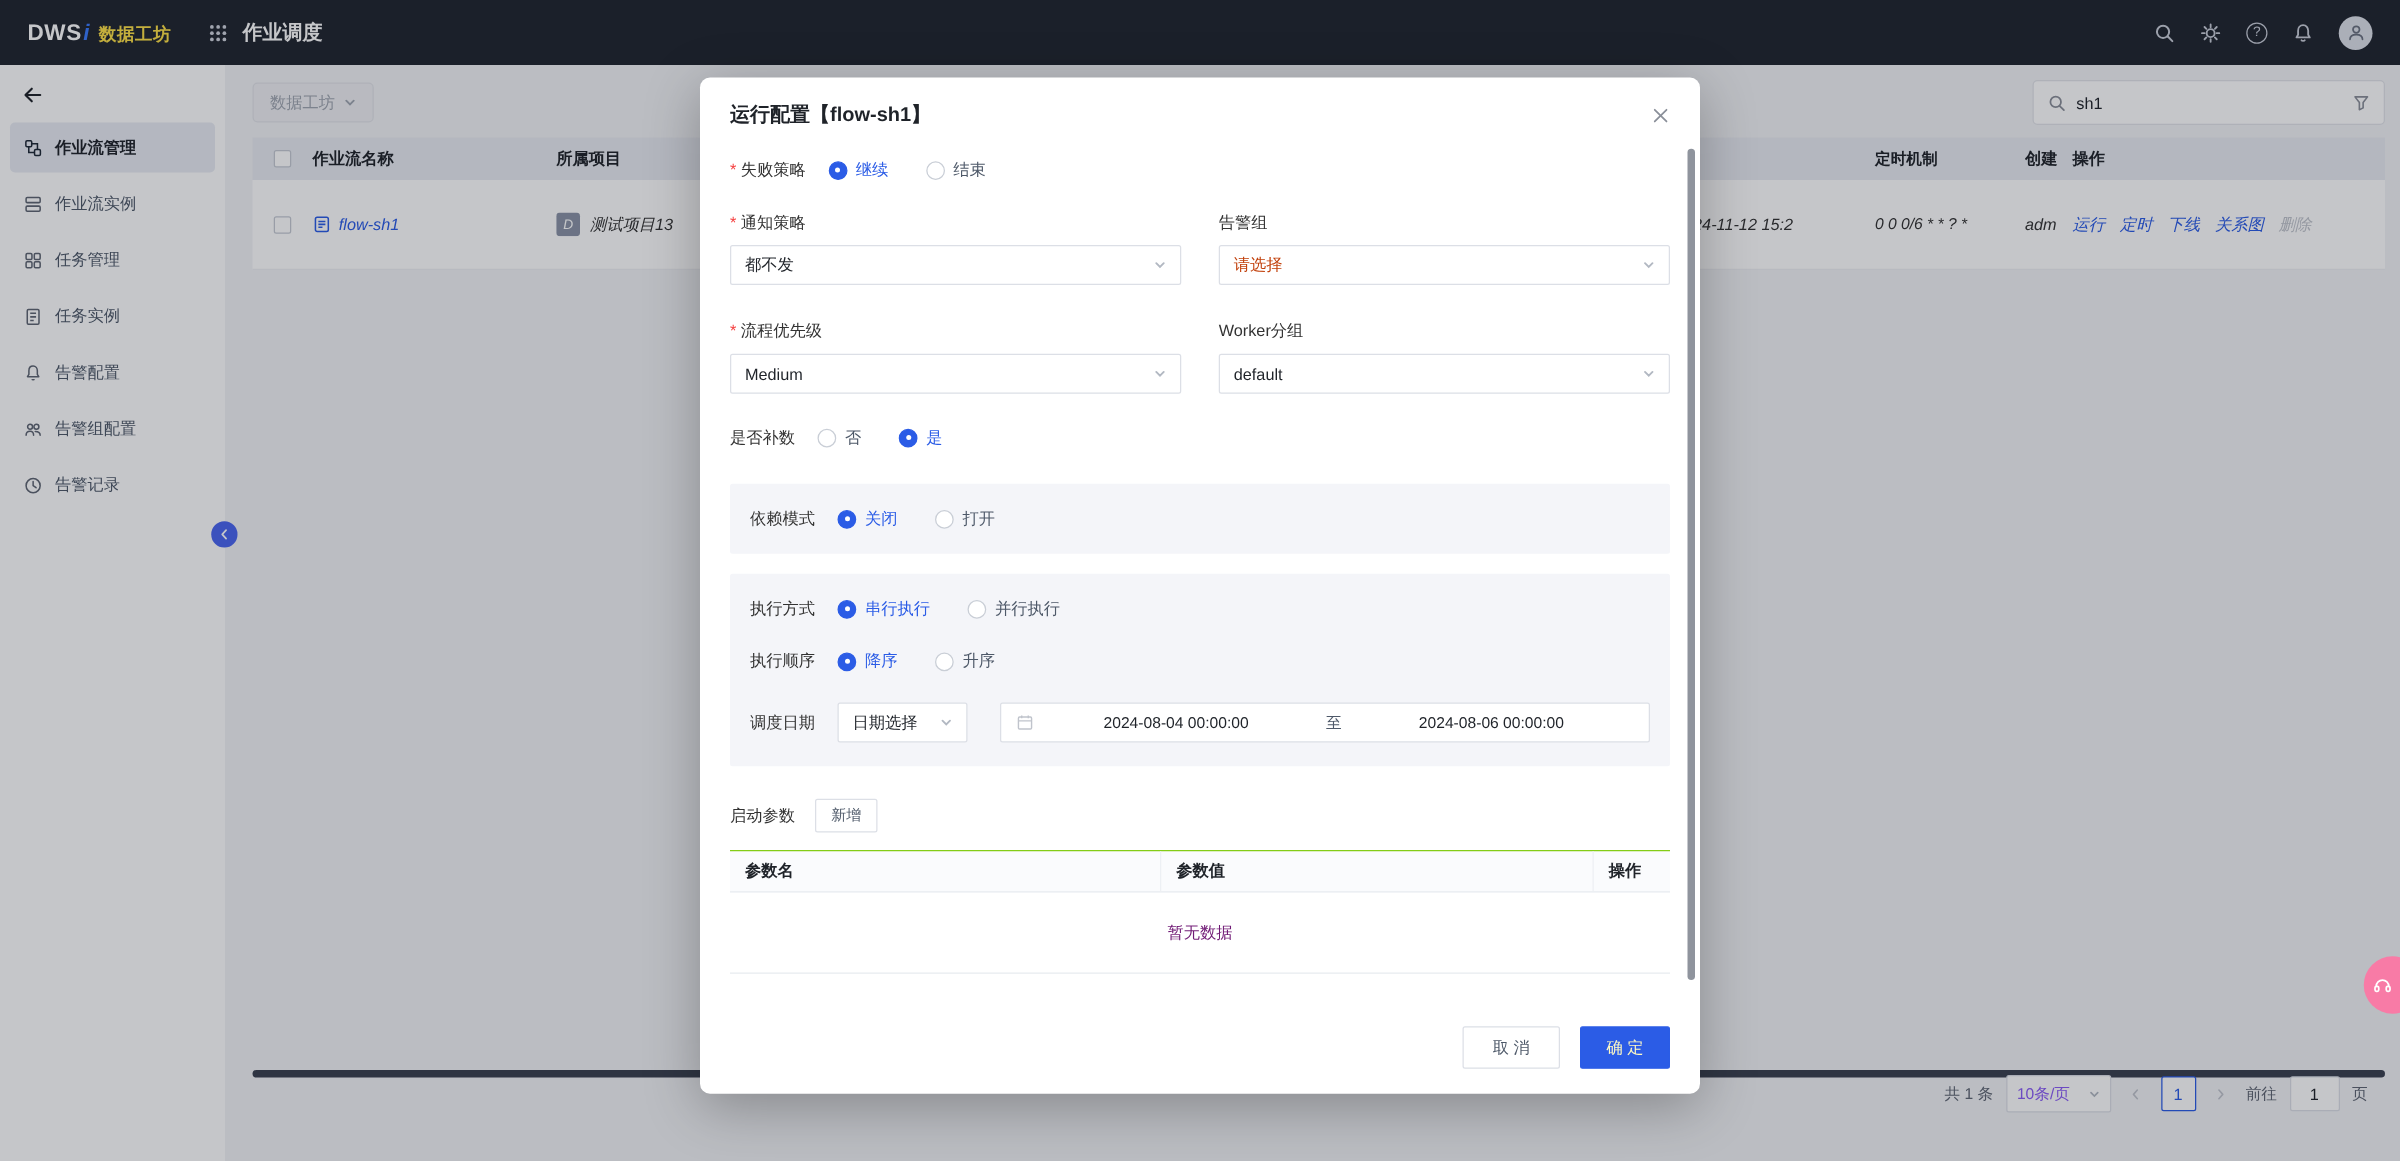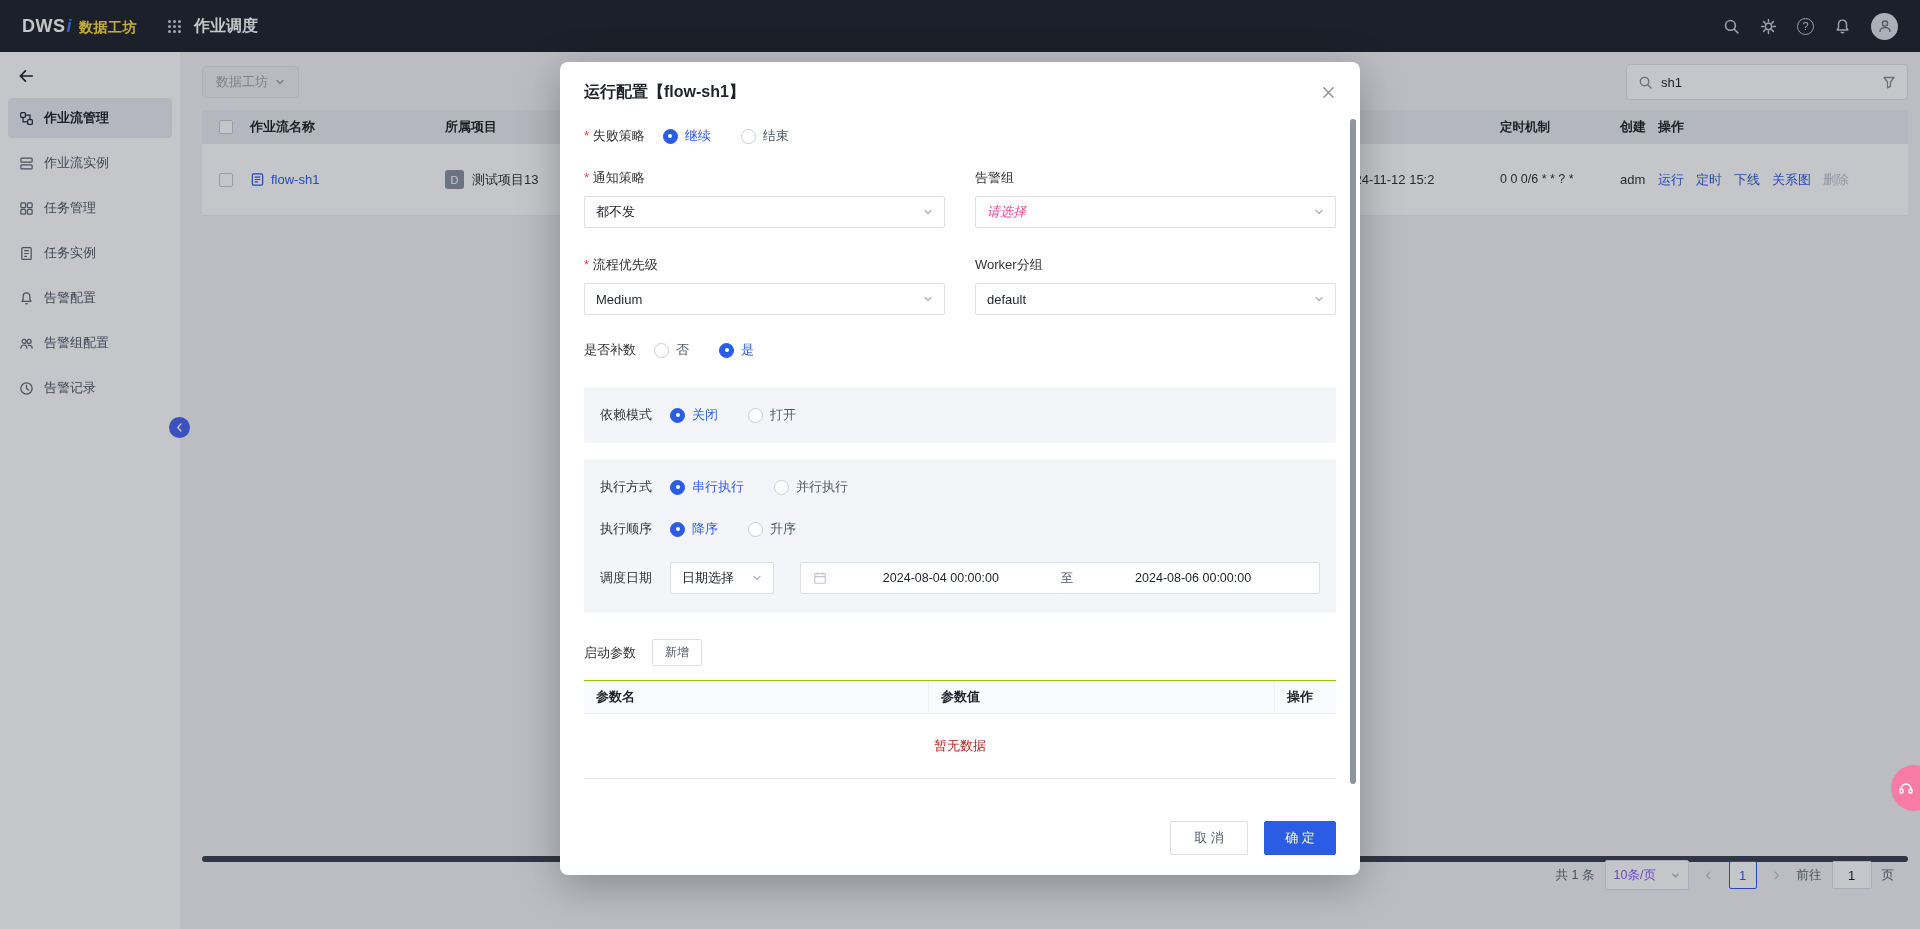--- a/index.html
+++ b/index.html
@@ -28,21 +28,21 @@
 
   
   .content { position:absolute; left:180px; top:52px; right:0; bottom:0; background:#f2f3f6; }
   .toolbar { position:absolute; top:10px; left:22px; right:12px; height:40px; display:flex; align-items:center; }
   .batch-btn { height:32px; padding:0 13px; background:#eff0f3; border:1px solid #e2e4e9; border-radius:4px; color:#a0a6b1; font-size:13px; display:flex; align-items:center; gap:7px; cursor:pointer; }
   .search-box { margin-left:auto; width:282px; height:36px; background:#fff; border:1px solid #e2e4e9; border-radius:4px; display:flex; align-items:center; padding:0 11px; gap:8px; }
   .search-input { border:none; outline:none; flex:1; font-size:13px; color:#1f2329; background:transparent; font-family:inherit; }
 
   .table { position:absolute; left:22px; right:12px; top:58px; }
   .t-head { display:flex; height:34px; background:#e9ecf2; align-items:center; font-size:13px; color:#1f2329; font-weight:700; }
-  .t-row { display:flex; height:72px; align-items:center; background:#fff; border-bottom:1px solid #eef0f4; font-size:13px; color:#333; }
+  .t-row { display:flex; height:72px; align-items:center; background:#fff; border-bottom:1px solid #eef0f4; font-size:13px; color:#333;font-style:italic; }
   .c-check { width:48px; display:flex; justify-content:center; }
   .checkbox { width:14px; height:14px; border:1px solid #c5cad3; border-radius:2px; background:#fff; cursor:pointer; }
   .c-name { width:195px; display:flex; align-items:center; gap:6px; }
   .c-project { flex:1; display:flex; align-items:center; gap:8px; overflow:hidden; }
   .c-created { width:160px; overflow:hidden; white-space:nowrap; }
   .c-cron { width:120px; font-size:12.5px; line-height:1.5; word-break:break-all; padding-right:14px; }
   .c-creator { width:38px; overflow:hidden; white-space:nowrap; }
   .c-actions { width:250px; display:flex; gap:12px; }
   .link { color:#2b5ce6; cursor:pointer; }
   .link.muted { color:#c0c4cc; }
@@ -70,35 +70,35 @@
   .radio-group { display:flex; align-items:center; margin-left:18px; gap:30px; }
   .radio { display:flex; align-items:center; gap:7px; font-size:13px; color:#4e5969; cursor:pointer;justify-content:center; }
   .radio-dot { width:15px; height:15px; border-radius:50%; border:1px solid #c9ced6; background:#fff; position:relative; flex:none; }
   .radio.checked { color:#2b5ce6; }
   .radio.checked .radio-dot { background:#2b5ce6; border-color:#2b5ce6; }
   .radio.checked .radio-dot::after { content:""; position:absolute; inset:4.5px; background:#fff; border-radius:50%; }
 
   .grid2 { display:grid; grid-template-columns:1fr 1fr; column-gap:30px; }
   .field .f-label { display:block; margin-bottom:9px; }
   .select { height:32px; border:1px solid #dcdfe6; border-radius:2px; background:#fff; display:flex; align-items:center; justify-content:space-between; padding:0 11px; font-size:13px; color:#1f2329; cursor:pointer; }
-  .select .ph { color:#ec4899;font-style:italic; }
+  .select .ph { color:#c2410c; }
   .select.sm { width:104px; margin-left:18px; flex:none; }
 
   .panel { background:#f4f5f9; border-radius:2px; padding:19px 16px; }
   .range { flex:1; margin-left:26px; height:32px; background:#fff; border:1px solid #dcdfe6; border-radius:2px; display:flex; align-items:center; padding:0 12px; font-size:12.5px; color:#1f2329; cursor:pointer; }
   .r-start,.r-end { flex:1; text-align:center; }
   .r-to { color:#4e5969; padding:0 6px; }
 
   .params-head { display:flex; align-items:center; margin-top:26px; }
   .add-btn { margin-left:16px; height:27px; padding:0 12px; border:1px solid #dcdfe6; border-radius:2px; background:#fff; font-size:12px; color:#4e5969; display:flex; align-items:center; cursor:pointer; }
   .p-table { margin-top:14px; border-bottom:1px solid #e8ebf0; }
   .p-thead { display:grid; grid-template-columns:345px 346px 1fr; height:34px; background:#fafbfd; border-top:1px solid #84cc16; border-bottom:1px solid #e8ebf0; }
   .p-th { display:flex; align-items:center; padding:0 12px; font-size:13px; color:#1f2329; font-weight:700; border-right:1px solid #edf0f4; }
   .p-th:last-child { border-right:none; }
-  .p-empty { height:64px; display:flex; align-items:center; justify-content:center; color:#b91c1c; font-size:13px;font-family:Liberation Serif, serif; }
+  .p-empty { height:64px; display:flex; align-items:center; justify-content:center; color:#701a75; font-size:13px;font-family:Liberation Serif, serif; }
 
   .modal-footer { padding:16px 24px 20px; display:flex; justify-content:flex-end; align-items:center; gap:16px; }
   .btn { height:34px; border-radius:2px; font-size:13px; display:flex; align-items:center; justify-content:center; cursor:pointer; }
   .btn-cancel { width:78px; background:#fff; border:1px solid #dcdfe6; color:#4e5969; }
   .btn-confirm { width:72px; background:#2b5ce6; border:1px solid #2b5ce6; color:#fef9c3; }
 
   .service-float { position:absolute; top:765px; right:-17px; width:46px; height:46px; border-radius:50%; background:#f87ba6; z-index:60; display:flex; align-items:center; padding-left:7px; cursor:pointer; }
 
   .mt12{margin-top:12px} .mt16{margin-top:16px} .mt22{margin-top:28px} .mt24{margin-top:24px} .mt26{margin-top:26px}
 </style>

